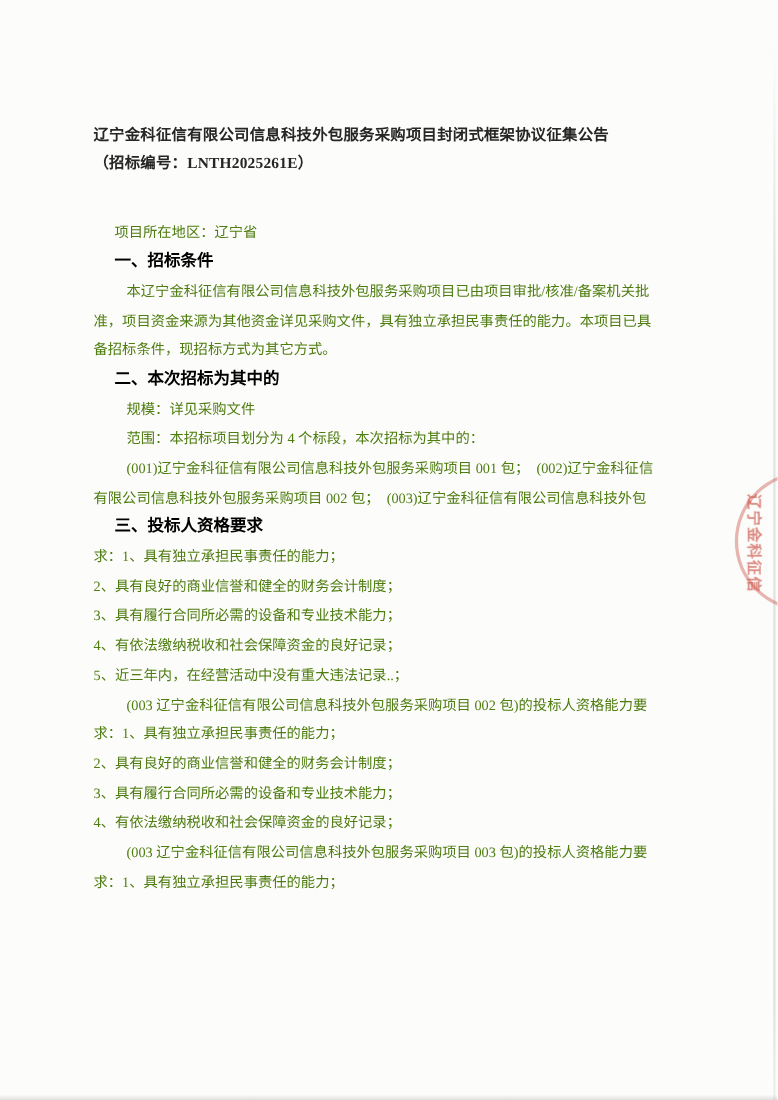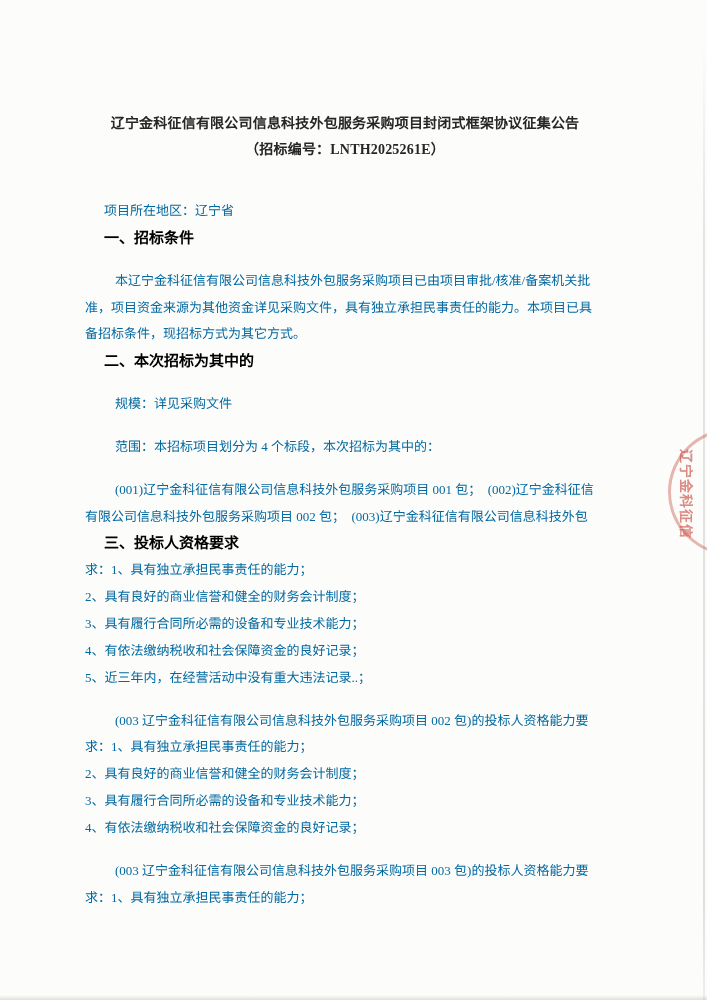--- a/index.html
+++ b/index.html
@@ -20,44 +20,44 @@
   .edge-right{
     position:absolute;top:40px;right:2px;width:2px;height:960px;
     background:linear-gradient(180deg, rgba(0,0,0,0) 0%, rgba(120,120,115,0.18) 20%, rgba(120,120,115,0.22) 90%, rgba(120,120,115,0.10) 100%);
   }
   .edge-bottom{
     position:absolute;left:0;bottom:0;width:707px;height:5px;
     background:linear-gradient(180deg, rgba(0,0,0,0) 0%, rgba(110,110,105,0.20) 100%);
   }
   .title-block{
     position:absolute;left:85px;top:111px;width:520px;
-    text-align:center;
+    text-align:left;
   }
   .title-line{
     font-size:14px;font-weight:bold;line-height:26px;
     color:#262626;white-space:nowrap;
     letter-spacing:0.2px;
   }
   .body-block{
     position:absolute;left:85px;top:198px;width:520px;
   }
   .bl{
     line-height:26.85px;
     font-size:13px;
     white-space:nowrap;
-    color:#0369a1;
+    color:#4d7c0f;
   }
   .bl.heading{
     font-weight:bold;
     font-size:15px;
     color:#000000;
     padding-left:19px;
   }
   .bl.meta{ padding-left:19px; }
-  .bl.indent{ padding-left:30px;margin-top:16px; }
+  .bl.indent{ padding-left:30px; }
   
   .stamp{
     position:absolute;left:668px;top:428px;width:130px;height:128px;
     border:3px solid rgba(201,74,62,0.40);
     border-radius:50%;
     box-sizing:border-box;
     filter:blur(0.4px);
   }
   .stamp-text{
     position:absolute;left:645px;top:483px;width:86px;height:18px;

